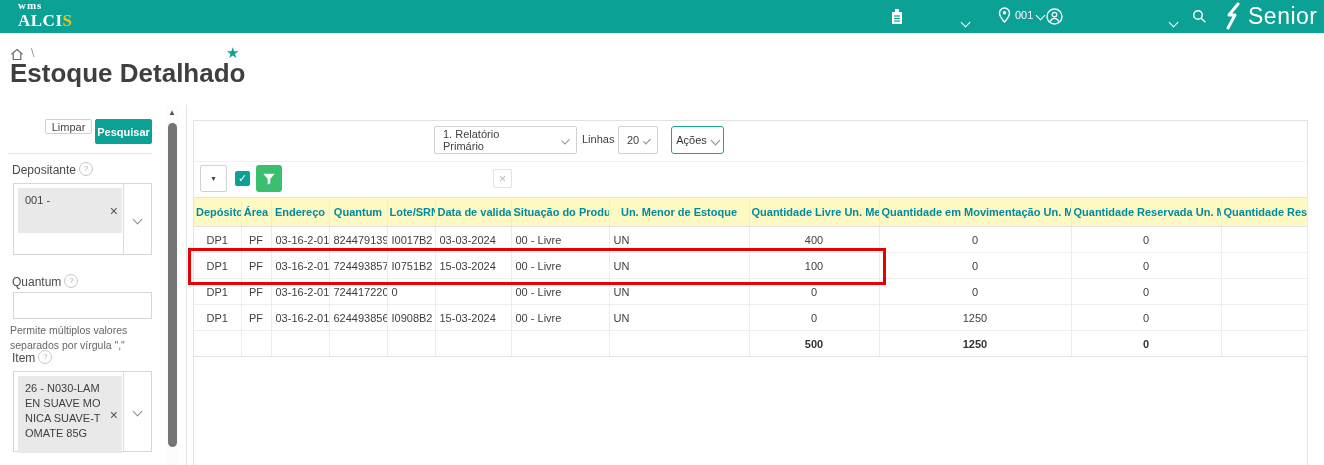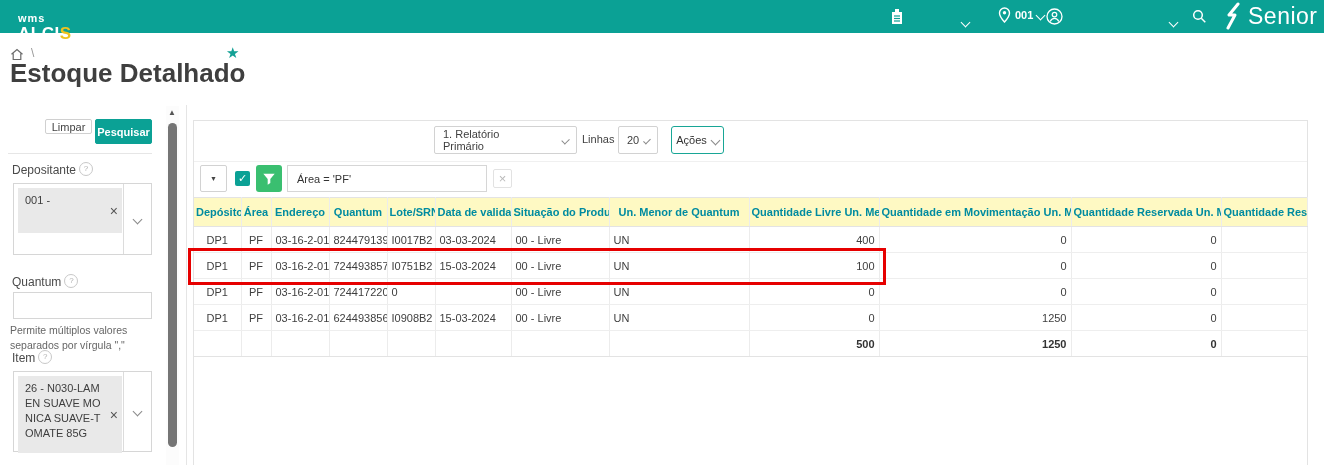--- a/index.html
+++ b/index.html
@@ -4,29 +4,29 @@
 <style>
   html,body{margin:0;padding:0;}
   body{
     width:1324px;height:465px;position:relative;overflow:hidden;background:#fff;
     font-family:"Liberation Sans","DejaVu Sans",sans-serif;color:#3e3e3e;
   }
   .abs{position:absolute;}
 
   
   .topbar{position:absolute;left:0;top:0;width:1324px;height:33px;background:#0ba195;}
-  .logo{position:absolute;left:18px;top:13px;color:#fff;line-height:1;cursor:pointer;}
+  .logo{position:absolute;left:18px;top:0;color:#fff;line-height:1;cursor:pointer;font-family:Liberation Serif, serif;}
   .logo-l1{font-size:11px;font-weight:bold;letter-spacing:1px;}
   .logo-l2{font-size:17px;font-weight:bold;letter-spacing:.5px;margin-top:1px;}
   .logo-accent{color:#eec31e;}
   .tb-ico{position:absolute;top:8px;cursor:pointer;}
   .chev{display:inline-block;width:6px;height:6px;border-right:1.6px solid currentColor;border-bottom:1.6px solid currentColor;transform:rotate(45deg);}
   .chev.sm{width:4px;height:4px;}
   .tb-chev{position:absolute;top:12px;color:#fff;cursor:pointer;}
-  .loc-group{position:absolute;left:998px;top:7px;display:flex;align-items:center;gap:4px;color:#fff;font-size:11px;font-weight:bold;cursor:pointer;}
+  .loc-group{position:absolute;left:998px;top:7px;display:flex;align-items:center;gap:4px;color:#fff;font-size:11px;font-weight:normal;cursor:pointer;}
   .senior{position:absolute;left:1222px;top:2px;display:flex;align-items:center;color:#fff;}
   .senior-text{font-size:23px;letter-spacing:.5px;margin-left:4px;}
 
   
   .crumb-home{position:absolute;left:10px;top:47px;cursor:pointer;}
   .crumb-sep{position:absolute;left:31px;top:46px;font-size:12px;color:#9a9a9a;}
   .fav{position:absolute;left:226px;top:44px;font-size:15px;color:#14a195;cursor:pointer;}
   .page-title{position:absolute;left:10px;top:58px;font-size:26px;font-weight:600;color:#3f3f3f;margin:0;}
 
   
@@ -81,21 +81,21 @@
   .fx-btn{position:absolute;left:299px;top:48px;width:19px;height:19px;box-sizing:border-box;border:1px solid #e2e2e2;border-radius:2px;
           color:#b9b9b9;font-size:13px;line-height:17px;text-align:center;cursor:pointer;}
 
   
   table.report{position:absolute;left:0;top:76px;border-collapse:collapse;table-layout:fixed;width:1113px;}
   table.report th{font-size:11px;font-weight:bold;color:#008ba0;height:28px;background:#fef9c3;
                   border-top:1px solid #e3e3e3;border-right:1px solid #ececec;border-bottom:1px solid #e3e3e3;
                   white-space:nowrap;overflow:hidden;text-align:center;padding:0 2px;cursor:pointer;}
   table.report td{font-size:11px;color:#3e3e3e;height:25px;border-right:1px solid #ececec;border-bottom:1px solid #eeeeee;
                   white-space:nowrap;overflow:hidden;padding:0 4px;}
-  td.a-c{text-align:center;} td.a-l{text-align:left;padding-left:7px;} td.a-r{text-align:right;padding-right:13px;}
+  td.a-c{text-align:center;} td.a-l{text-align:left;padding-left:7px;} td.a-r{text-align:center;padding-right:13px;}
   tr.summary td{font-weight:bold;color:#333;border-bottom:1px solid #e3e3e3;}
 
   
   .hl-rect{position:absolute;left:188px;top:248px;width:692px;height:31px;border:3px solid #e60000;z-index:9;pointer-events:none;}
 </style>
 </head>
 <body>
 
 <div class="topbar">
   <div class="logo">
@@ -215,21 +215,20 @@
 
   <div class="tri-btn">
       <span>▼</span>
     </div>
   <div class="fcheck">✓</div>
   <div class="funnel-btn">
     <svg width="14" height="14" viewBox="0 0 16 16">
         <path d="M1.5 2h13L9.5 8v4.5l-3 2.2V8z" fill="#fff"></path>
       </svg>
   </div>
-  <div class="cond-box">Área = 'PF'</div>
   <div class="fx-btn">×</div>
 
   <table class="report">
     <colgroup>
         <col style="width: 47px;">
         <col style="width: 30px;">
         <col style="width: 58px;">
         <col style="width: 58px;">
         <col style="width: 48px;">
         <col style="width: 76px;">
@@ -242,21 +241,21 @@
       </colgroup>
     <thead>
         <tr>
           <th>Depósito</th>
           <th>Área</th>
           <th>Endereço</th>
           <th>Quantum</th>
           <th>Lote/SRN</th>
           <th>Data de validade</th>
           <th>Situação do Produto</th>
-          <th>Un. Menor de Quantum</th>
+          <th>Un. Menor de Estoque</th>
           <th>Quantidade Livre Un. Menor</th>
           <th>Quantidade em Movimentação Un. Menor</th>
           <th>Quantidade Reservada Un. Menor</th>
           <th>Quantidade Reserv</th>
         </tr>
       </thead>
     <tbody>
         <tr>
           <td class="a-c">DP1</td>
           <td class="a-c">PF</td>

